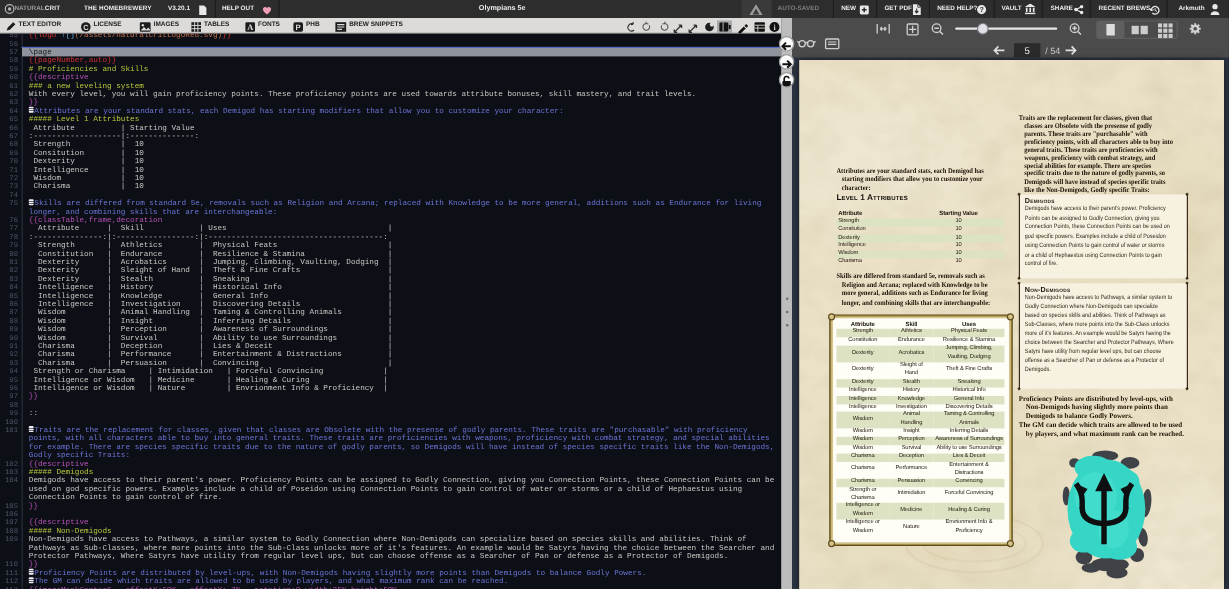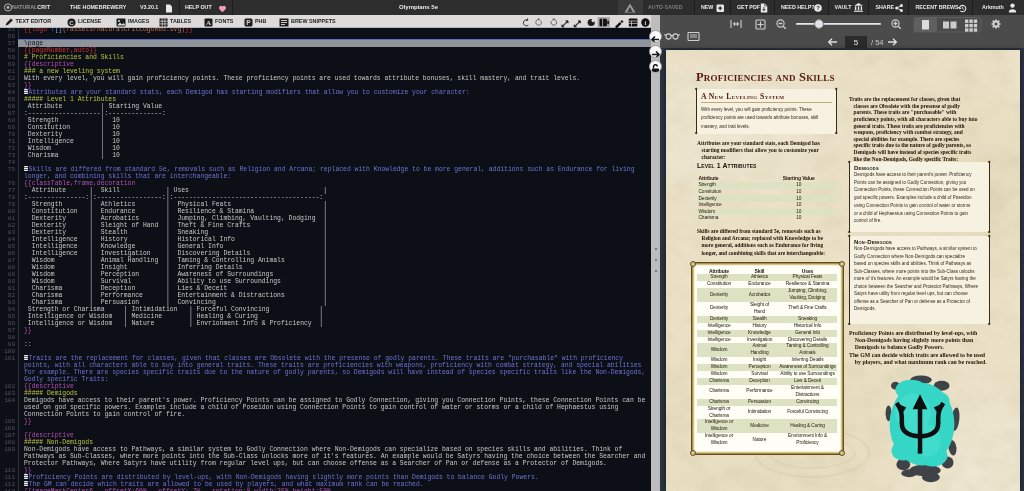--- a/index.html
+++ b/index.html
@@ -370,27 +370,21 @@
     <svg style="position:absolute;left:0;top:0;" width="354" height="441">
       <filter id="ptex">
             <feTurbulence type="fractalNoise" baseFrequency="0.035 0.05" numOctaves="3" seed="7"></feTurbulence>
       <feColorMatrix type="matrix" values="0 0 0 0 0.45 0 0 0 0 0.38 0 0 0 0 0.22 0.6 0.6 0 0 -0.52"></feColorMatrix>
           </filter>
       <rect width="354" height="441" filter="url(#ptex)" opacity="0.35"></rect>
     </svg>
 
     <div style="position:absolute;left:88px;top:378px;width:112px;height:46px;border:2px solid rgba(150,130,85,0.09);border-radius:50%;"></div>
     <div style="position:absolute;left:102px;top:387px;width:84px;height:28px;border:2px solid rgba(150,130,85,0.07);border-radius:50%;"></div>
-    <div id="h1t">Proficiencies and Skills</div>
-
-    <div class="dbox" style="left:29.5px;top:39px;width:141.5px;height:44.5px;padding:0 4.5px;">
-      <div class="b2"></div>
-      <h3>A New Leveling System</h3>
-      <div class="bd" style="padding-top:2px;">With every level, you will gain proficiency points. These<br>proficiency points are used towards attribute bonuses, skill<br>mastery, and trait levels.</div>
-    </div>
+
 
     <div class="para" style="left:31px;top:89.5px;">Attributes are your standard stats, each Demigod has<br>starting modifiers that allow you to customize your<br>character:</div>
 
     <div class="h5" style="left:31px;top:111.5px;">Level 1 Attributes</div>
 
     <table class="t1" cellspacing="0">
       <tbody>
             <tr>
               <th style="width:62px;padding-left:1.5px;">Attribute</th>
               <th class="c">Starting Value</th>

